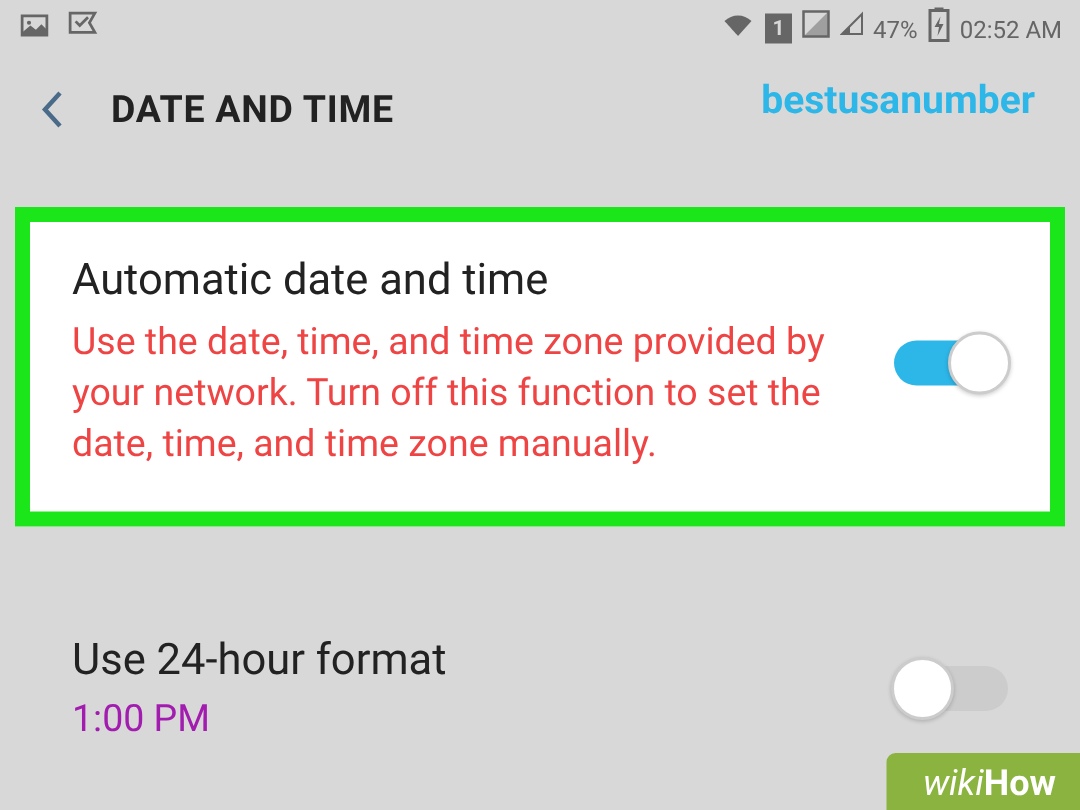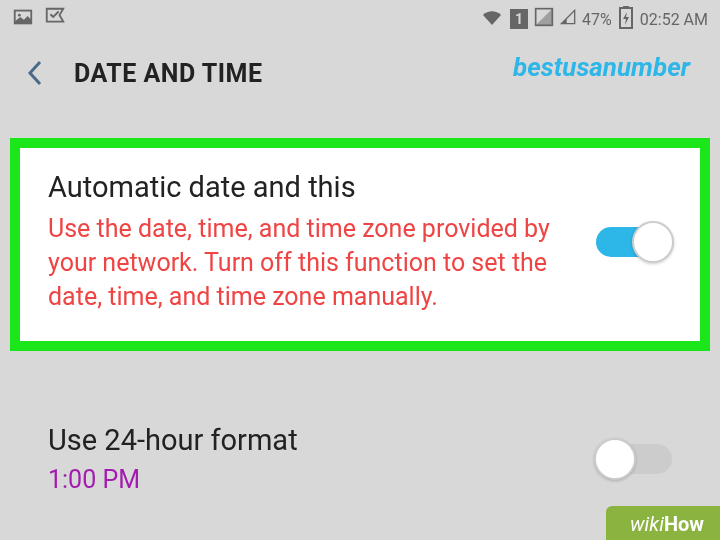--- a/index.html
+++ b/index.html
@@ -53,21 +53,20 @@
       letter-spacing: 0.5px;
       color: #222;
     }
     .watermark-top {
       position: absolute;
       right: 30px;
       top: 14px;
       font-size: 26px;
       font-weight: 700;
       color: #2db6e8;
-      font-style: italic;
     }
     .content {
       padding: 30px 10px 0;
     }
     .highlight-box {
       border: 10px solid #1ae61a;
       background: #fff;
       padding: 22px 28px 28px;
     }
     .setting-row {
@@ -147,21 +146,21 @@
       font-size: 25px;
       color: #a21caf;
       margin-top: 6px;
     }
     .wikihow-badge {
       position: absolute;
       bottom: 0;
       right: 0;
       background: #8bb340;
       color: #fff;
-      font-size: 20px;
+      font-size: 24px;
       padding: 6px 16px 4px 24px;
       border-top-left-radius: 6px;
       font-style: italic;
     }
     .wikihow-badge .how { font-weight: 700; font-style: normal; }
   </style>
 </head>
 <body>
 
 <div class="status-bar">
@@ -218,21 +217,21 @@
       </svg>
   </div>
   <div class="title">DATE AND TIME</div>
   <div class="watermark-top">bestusanumber</div>
 </div>
 
 <div class="content">
   <div class="highlight-box">
     <div class="setting-row">
       <div class="setting-text">
-        <div class="setting-title">Automatic date and this</div>
+        <div class="setting-title">Automatic date and time</div>
         <div class="setting-desc">Use the date, time, and time zone provided by your network. Turn off this function to set the date, time, and time zone manually.</div>
       </div>
       <div class="toggle">
         <div class="toggle-track-on"></div>
         <div class="toggle-thumb-on"></div>
       </div>
     </div>
   </div>
 
   <div class="setting-row-2">

